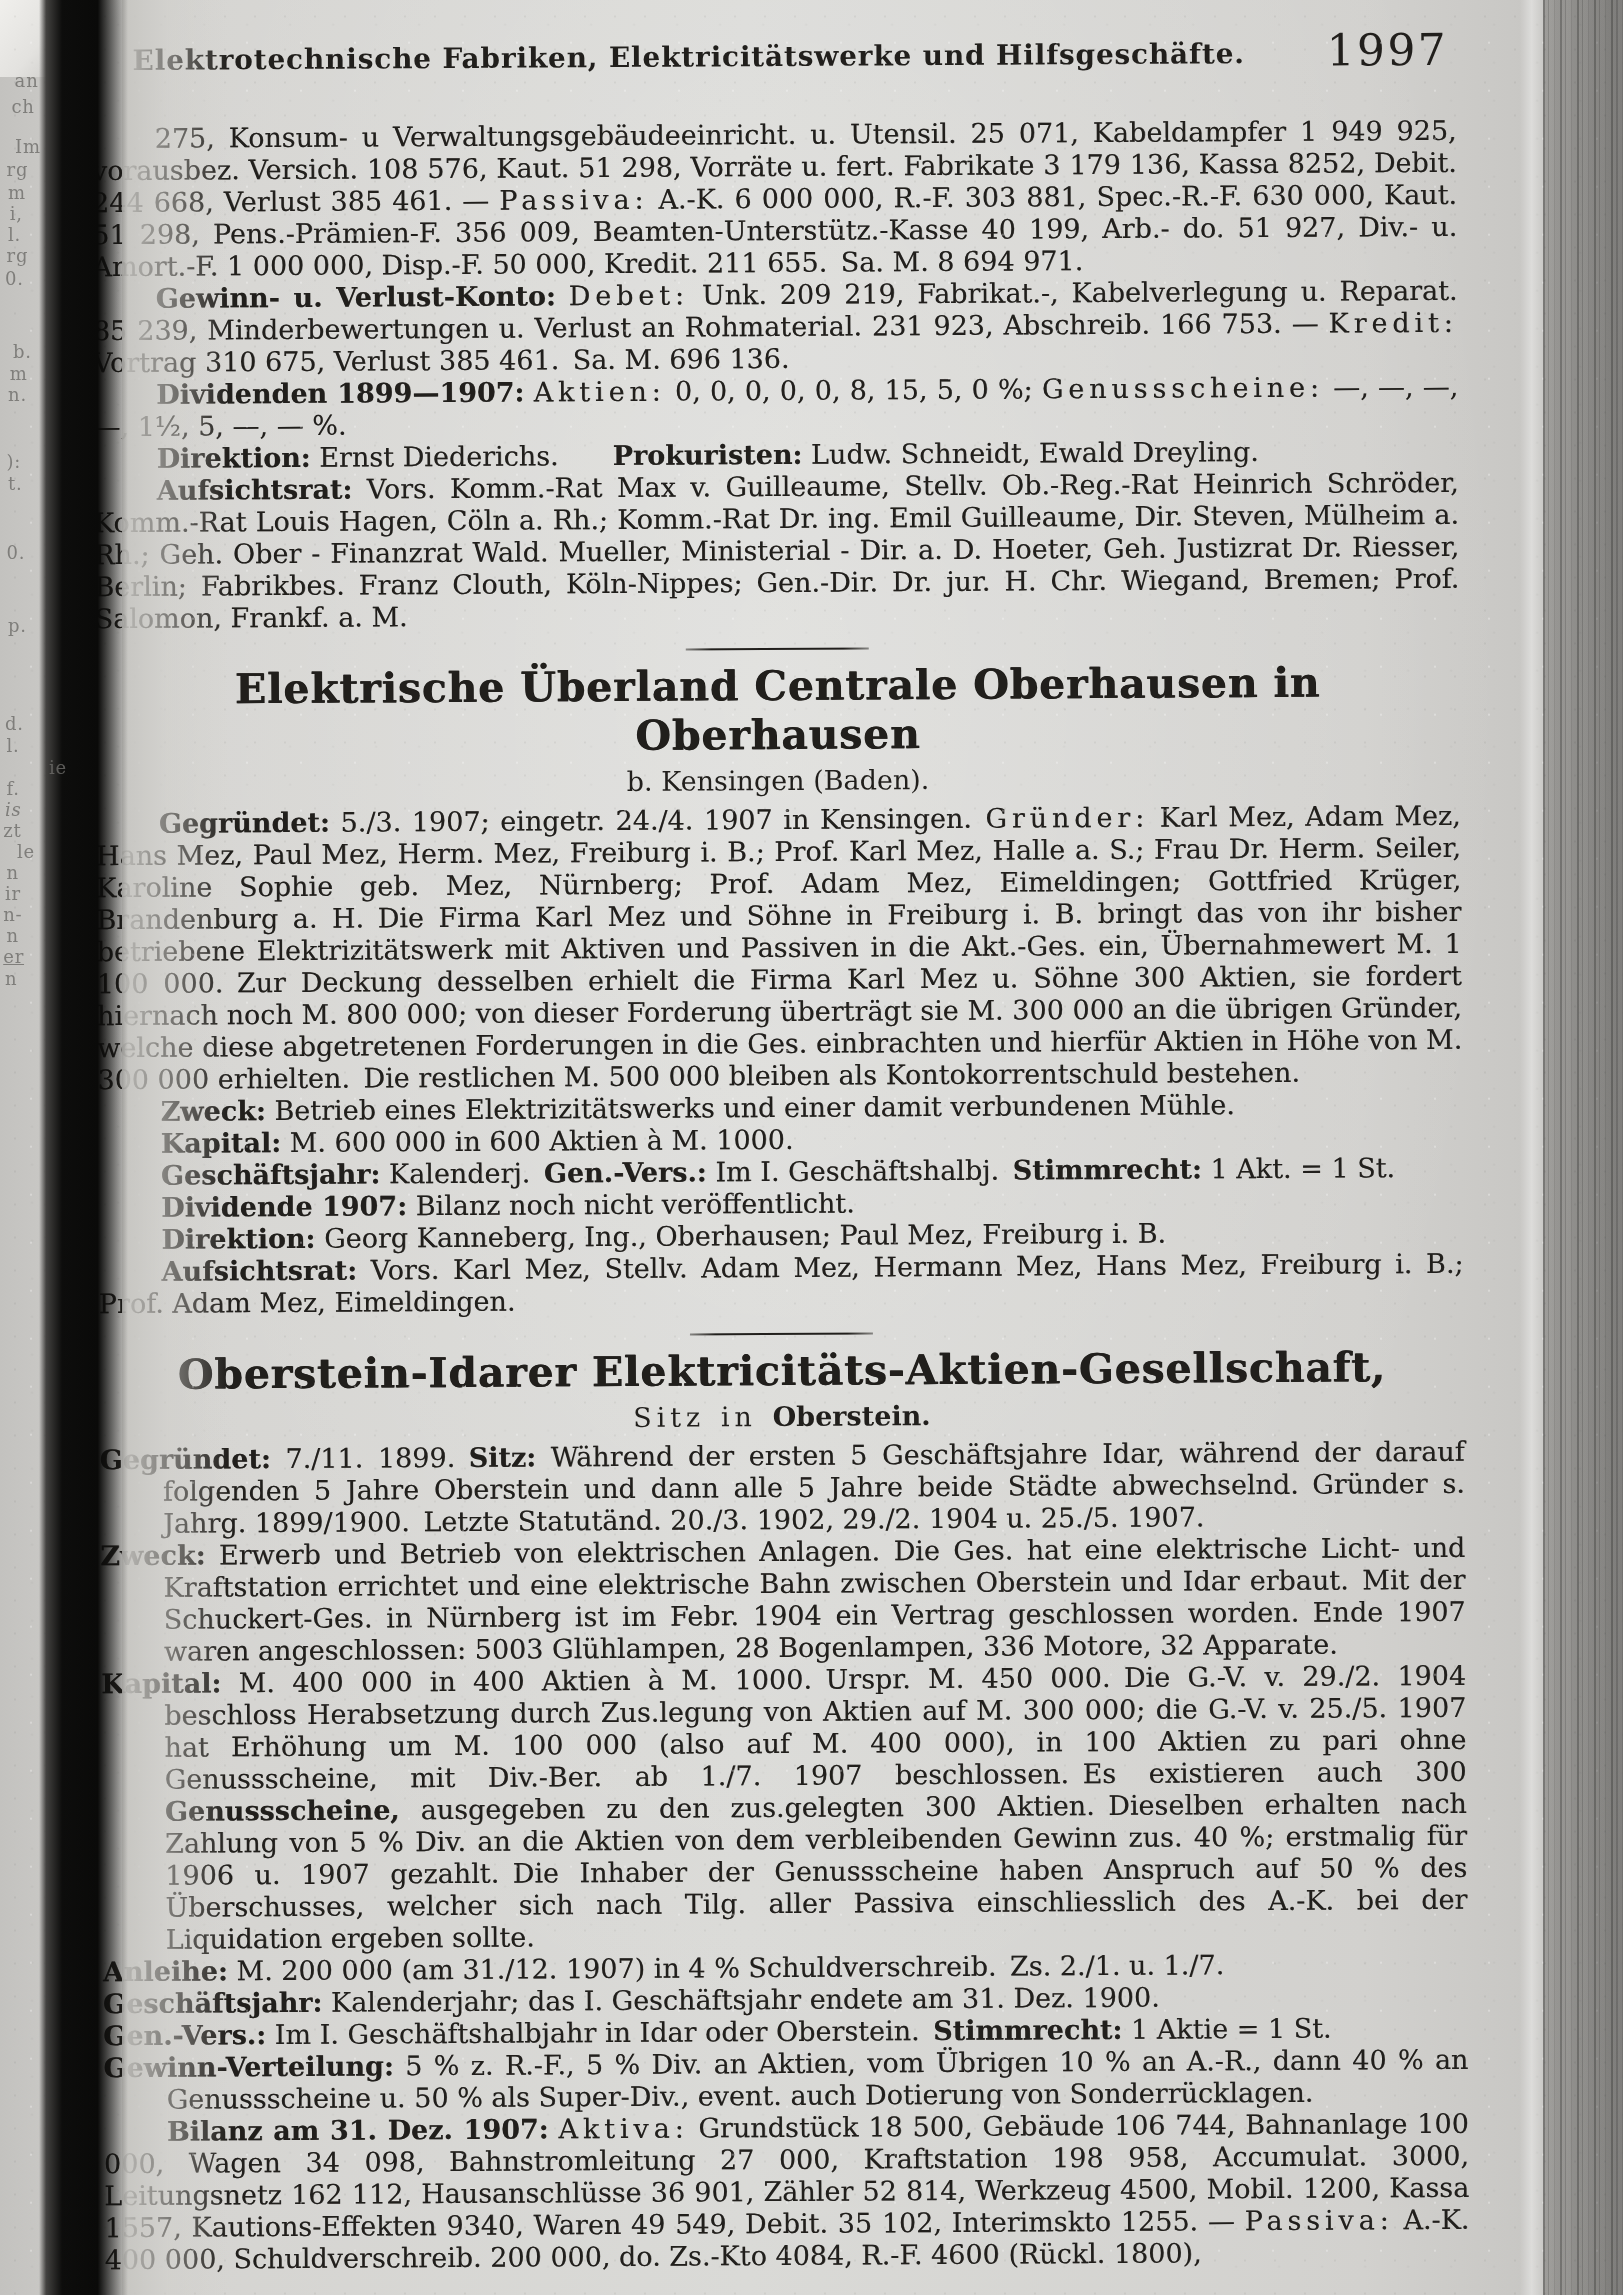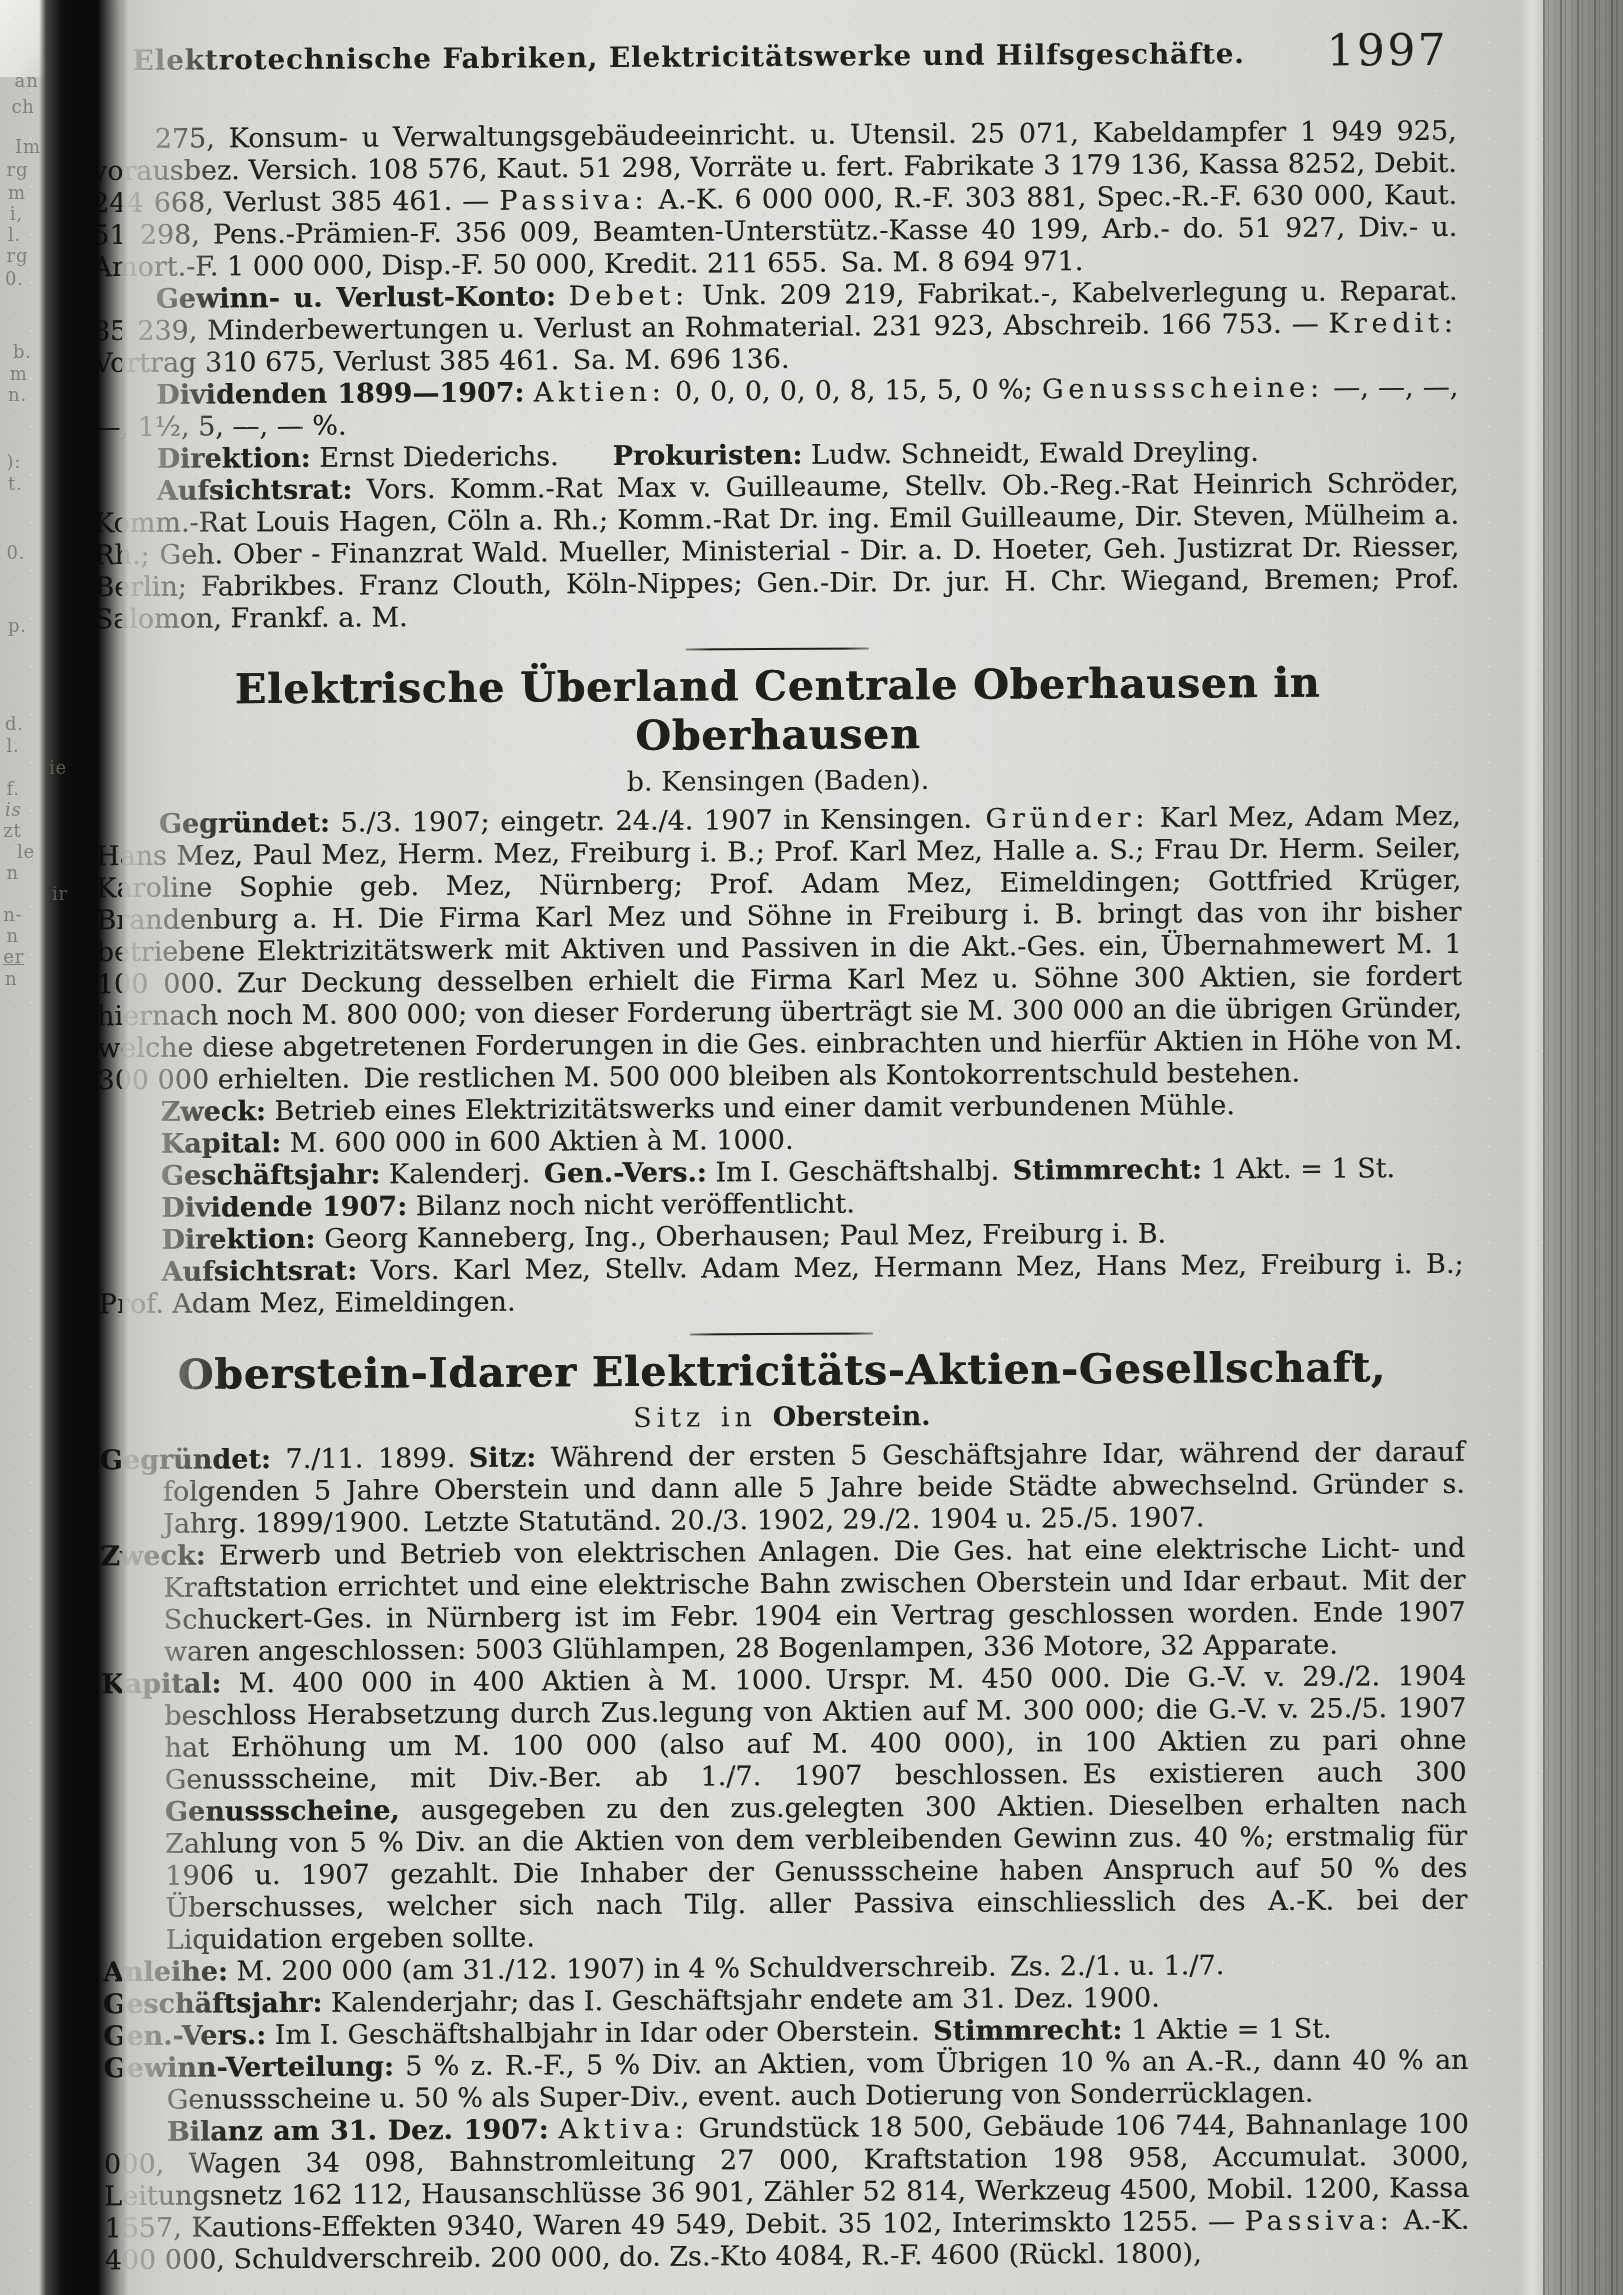--- a/index.html
+++ b/index.html
@@ -75,21 +75,21 @@
       <span class="frag" style="left: 6.5px; top: 542px;">0.</span>
       <span class="frag" style="left: 8px; top: 615px;">p.</span>
       <span class="frag" style="left: 4.9px; top: 713px;">d.</span>
       <span class="frag" style="left: 6.5px; top: 735px;">l.</span>
       <span class="frag" style="left: 4.9px; top: 757px; margin-left: 44px;">ie</span>
       <span class="frag" style="left: 6.5px; top: 778px;">f.</span>
       <span class="frag" style="left: 4.9px; top: 799px; font-style: italic;">is</span>
       <span class="frag" style="left: 3.2px; top: 820px;">zt</span>
       <span class="frag" style="left: 17px; top: 841px;">le</span>
       <span class="frag" style="left: 6.5px; top: 862px;">n</span>
-      <span class="frag" style="left: 4.9px; top: 883px; margin-left: 47px;">ir</span>
+      <span class="frag" style="left: 4.9px; top: 883px;">ir</span>
       <span class="frag" style="left: 3.2px; top: 904px;">n-</span>
       <span class="frag" style="left: 6.5px; top: 925px;">n</span>
       <span class="frag" style="left: 3.2px; top: 946px; text-decoration: underline;">er</span>
       <span class="frag" style="left: 4.9px; top: 968px;">n</span>
     </div>
 
   <div class="content">
     <div class="page-header">
       <span class="header-title">Elektrotechnische Fabriken, Elektricitätswerke und Hilfsgeschäfte.</span>
       <span class="page-number">1997</span>

